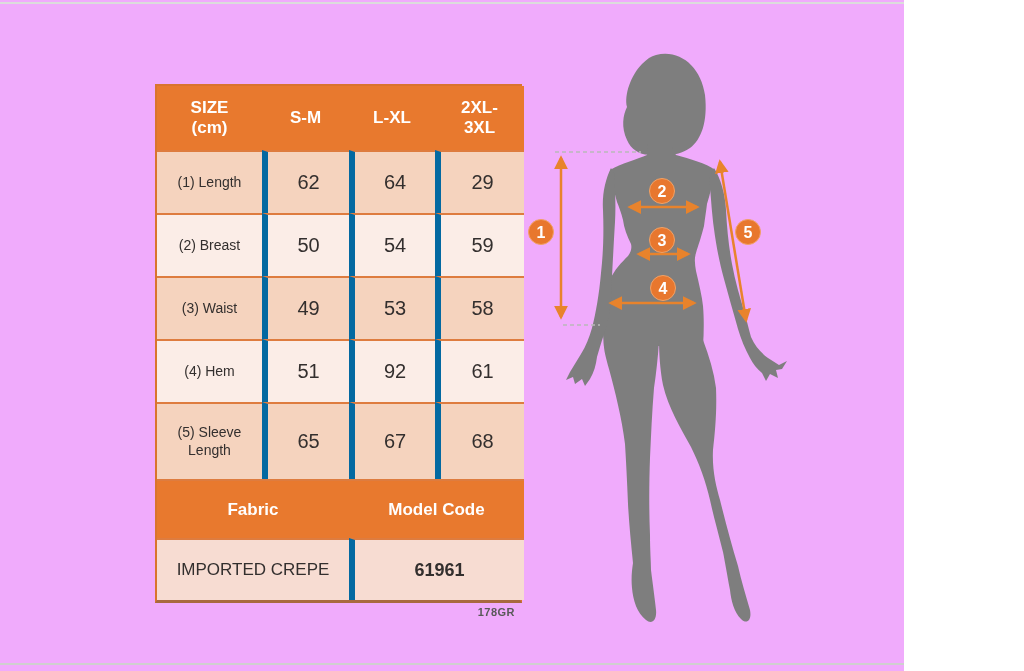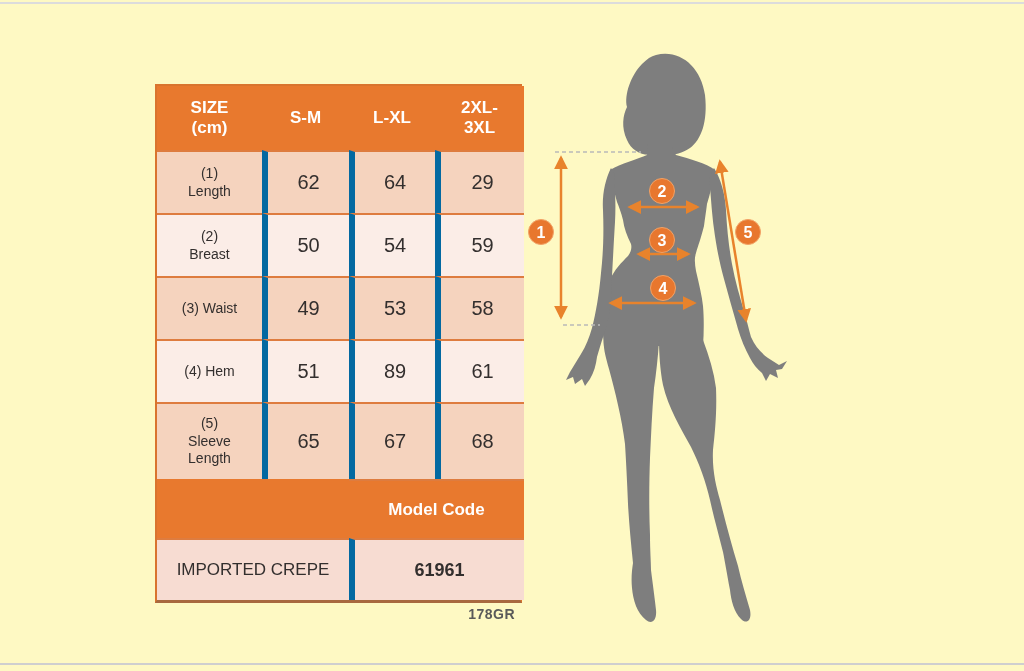--- a/index.html
+++ b/index.html
@@ -1,18 +1,18 @@
 <!DOCTYPE html>
 <html><head>
 <meta charset="utf-8">
 <style>
   * { margin:0; padding:0; box-sizing:border-box; }
   html,body { background:#fff; }
   .stage {
-    position:relative; width:1024px; height:671px; background:#fef9c3;
+    position:relative; width:904px; height:671px; background:#f0abfc;
     font-family:"Liberation Sans", sans-serif; overflow:hidden;
   }
   .page-line { position:absolute; left:0; width:1024px; height:2px; }
   .page-line.top { top:2px; background:#dcdcdc; }
   .page-line.bottom { top:663px; background:#cfcfcf; }
 
   
   .size-table {
     position:absolute; left:155px; top:84px; width:367px;
     display:grid;
@@ -22,36 +22,36 @@
     border-bottom:3px solid #a8693f;
     background:#e8792e;
   }
   .cell {
     display:flex; align-items:center; justify-content:center;
     text-align:center; color:#332f2e;
   }
   .hcell { background:#e8792e; color:#fff; font-weight:bold; font-size:17px; line-height:1.15; }
   .hcell .wrapbox { display:inline-block; max-width:58px; }
   .hcell .wrapbox.sz4 { max-width:48px; }
-  .lbl { font-size:14px; padding:0 24px; line-height:1.25; }
+  .lbl { font-size:14px; padding:0 2px; line-height:1.25; }
   .num { font-size:20px; }
   .row-dark  { background:#f5d3be; }
   .row-light { background:#fbede7; }
   .row-value { background:#f7dcd2; }
   .bt { border-top:2px solid #de7c3f; }
   .bl { border-left:6px solid #0369a1; }
   .span2a { grid-column:1 / 3; }
   .span2b { grid-column:3 / 5; }
   .info-h { background:#e8792e; color:#fff; font-weight:bold; font-size:17px; }
   .value-a { font-size:17px; }
   .value-b { font-size:18px;font-weight:bold; }
 
   .footer-note {
     position:absolute; left:155px; top:606px; width:360px;
-    text-align:right; font-size:14px; font-weight:bold;
+    text-align:right; font-size:11px; font-weight:bold;
     color:#595959; letter-spacing:0.5px;
   }
 
   
   .figure-wrap { position:absolute; left:520px; top:40px; width:300px; height:600px; }
   .figure-wrap svg { display:block; }
   .marker-num { fill:#ffffff; font-family:"Liberation Sans", sans-serif; font-size:16px; font-weight:bold; }
 </style>
 </head>
 <body>
@@ -81,28 +81,29 @@
     <div class="cell num row-light bt bl">54</div>
     <div class="cell num row-light bt bl">59</div>
 
     <div class="cell lbl row-dark bt">(3) Waist</div>
     <div class="cell num row-dark bt bl">49</div>
     <div class="cell num row-dark bt bl">53</div>
     <div class="cell num row-dark bt bl">58</div>
 
     <div class="cell lbl row-light bt">(4) Hem</div>
     <div class="cell num row-light bt bl">51</div>
-    <div class="cell num row-light bt bl">89</div>
+    <div class="cell num row-light bt bl">92</div>
     <div class="cell num row-light bt bl">61</div>
 
     <div class="cell lbl row-dark bt">(5) Sleeve Length</div>
     <div class="cell num row-dark bt bl">65</div>
     <div class="cell num row-dark bt bl">67</div>
     <div class="cell num row-dark bt bl">68</div>
 
+    <div class="cell info-h span2a bt">Fabric</div>
     <div class="cell info-h span2b bt">Model Code</div>
 
     <div class="cell value-a row-value span2a bt">IMPORTED CREPE</div>
     <div class="cell value-b row-value span2b bt bl">61961</div>
   </div>
 
   <div class="footer-note">178GR</div>
 
   <div class="figure-wrap">
     <svg width="300" height="600" viewBox="0 0 300 600">

